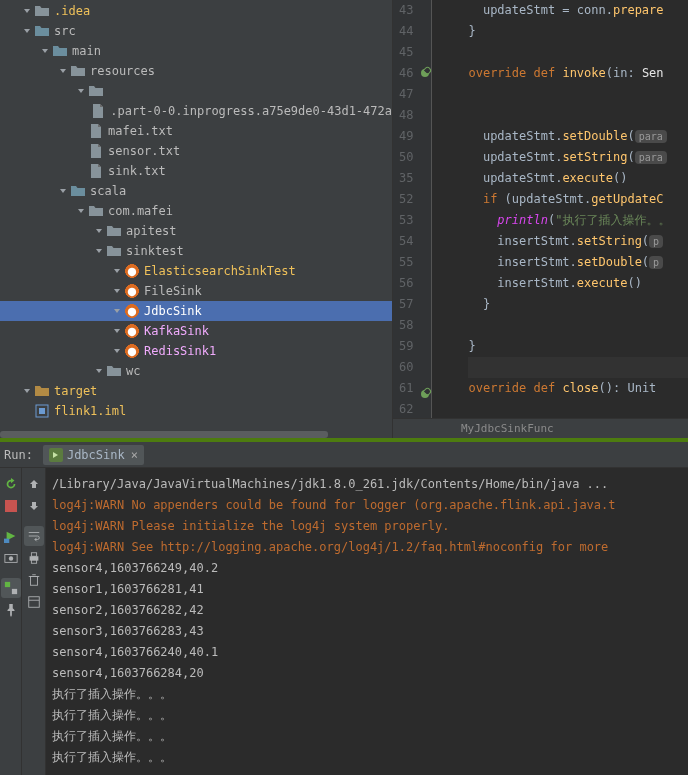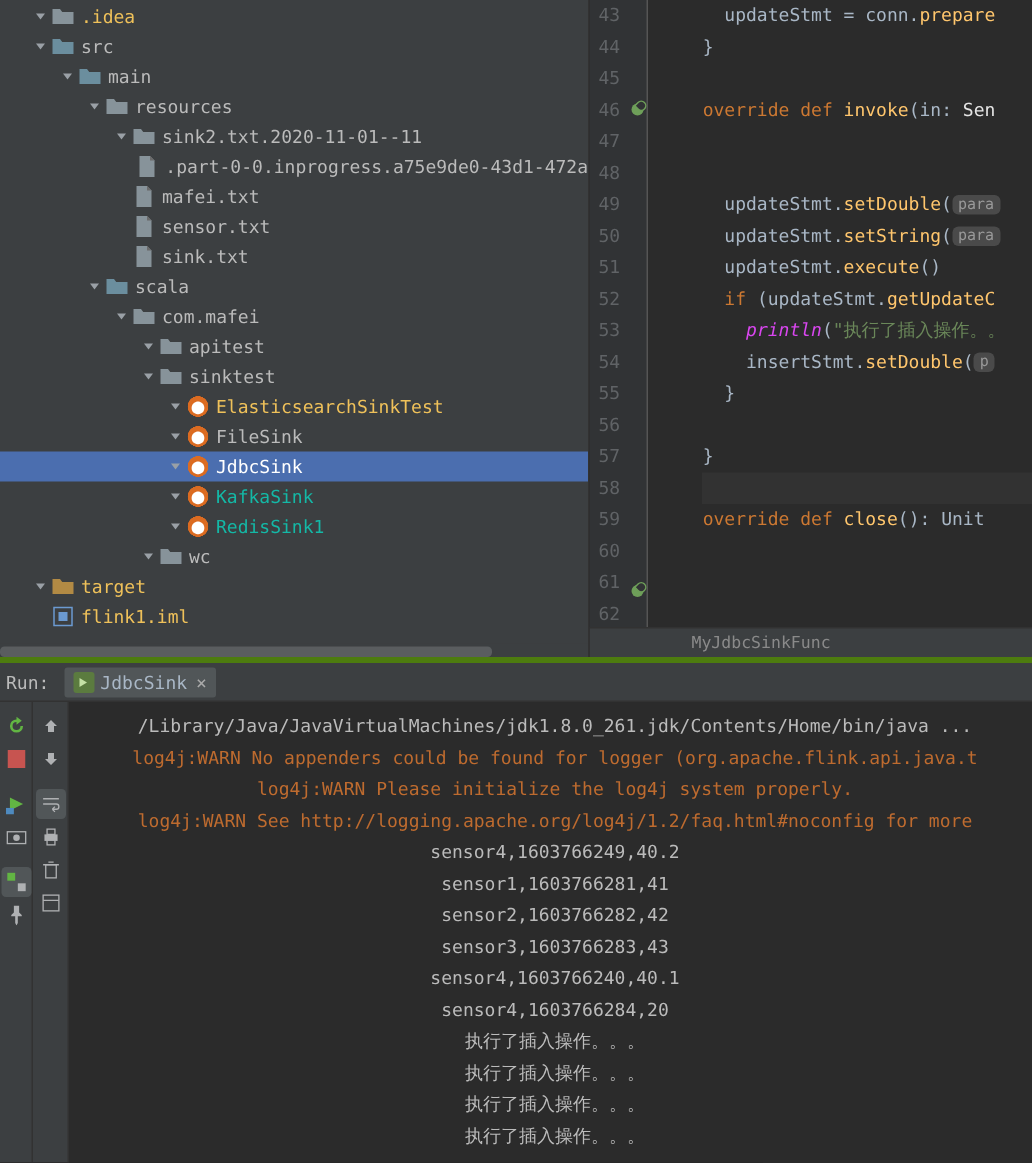--- a/index.html
+++ b/index.html
@@ -64,21 +64,21 @@
   font-size: 8px;
   color: #fff;
   display: flex;
   align-items: center;
   justify-content: center;
   font-weight: bold;
 }
 .tree-label { color: #bbbbbb; }
 .tree-row.selected .tree-label { color: #fff; }
 .tree-label.highlight { color: #efc15a; }
-.tree-label.red { color: #14b8a6; }
+.tree-label.red { color: #f0abfc; }
 
 .tree-scrollbar {
   height: 11px;
   background: #3c3f41;
   position: relative;
 }
 .tree-scrollbar-thumb {
   position: absolute;
   left: 0; top: 2px;
   height: 7px;
@@ -212,21 +212,20 @@
   cursor: pointer;
 }
 .tb-btn.active { background: #515658; border-radius: 3px; }
 .console {
   flex: 1;
   background: #2b2b2b;
   padding: 6px 0 0 6px;
   font-size: 12px;
   line-height: 21px;
   overflow: hidden;
-  text-align: center;
 }
 .console-line { white-space: pre; color: #bbbbbb; }
 .console-line.warn { color: #be6b2f; }
 </style>
 </head>
 <body>
 
 <div class="top-area">
   <div class="project-tree">
     <div class="tree-content" id="tree-content">
@@ -291,21 +290,20 @@
           <span class="tree-arrow">
             <svg viewBox="0 0 8 8" style="transform:rotate(0)">
               <path d="M1 2 L7 2 L4 6 Z" fill="#9aa0a6"></path>
             </svg>
           </span>
           <span class="tree-icon">
             <svg width="16" height="16" viewBox="0 0 16 16">
               <path fill="#87939a" d="M1 3h5l1.5 2H15v8H1z"></path>
             </svg>
           </span>
-          <span class="tree-label ">sink2.txt.2020-11-01--11</span>
         </div>
         <div class="tree-row">
           <span class="tree-indent" style="width:94px"></span>
           <span class="tree-arrow"></span>
           <span class="tree-icon">
             <svg width="16" height="16" viewBox="0 0 16 16">
               <path fill="#87939a" d="M3 1h7l3 3v11H3z"></path>
               <path fill="#6b6b6b" d="M10 1v3h3z"></path>
             </svg>
           </span>
@@ -511,21 +509,21 @@
       <div class="gutter">
         <div class="line-numbers" id="line-numbers">
             <div class="line">43</div>
             <div class="line">44</div>
             <div class="line">45</div>
             <div class="line">46</div>
             <div class="line">47</div>
             <div class="line">48</div>
             <div class="line">49</div>
             <div class="line">50</div>
-            <div class="line">51</div>
+            <div class="line">35</div>
             <div class="line">52</div>
             <div class="line">53</div>
             <div class="line">54</div>
             <div class="line">55</div>
             <div class="line">56</div>
             <div class="line">57</div>
             <div class="line">58</div>
             <div class="line">59</div>
             <div class="line">60</div>
             <div class="line">61</div>
@@ -563,21 +561,23 @@
           <div class="code-line">}</div>
           <div class="code-line"></div>
           <div class="code-line"><span class="kw">override</span> <span class="kw">def</span> <span class="fn">invoke</span>(in: <span style="color:#e5e5e5">Sen</span></div>
           <div class="code-line"></div>
           <div class="code-line"></div>
           <div class="code-line">  updateStmt.<span class="fn">setDouble</span>(<span class="param-hint">para</span></div>
           <div class="code-line">  updateStmt.<span class="fn">setString</span>(<span class="param-hint">para</span></div>
           <div class="code-line">  updateStmt.<span class="fn">execute</span>()</div>
           <div class="code-line">  <span class="kw">if</span> (updateStmt.<span class="fn">getUpdateC</span></div>
           <div class="code-line">    <span style="color:#d946ef;font-style:italic">println</span>(<span class="str">"执行了插入操作。。</span></div>
+          <div class="code-line">    insertStmt.<span class="fn">setString</span>(<span class="param-hint">p</span></div>
           <div class="code-line">    insertStmt.<span class="fn">setDouble</span>(<span class="param-hint">p</span></div>
+          <div class="code-line">    insertStmt.<span class="fn">execute</span>()</div>
           <div class="code-line">  }</div>
           <div class="code-line"></div>
           <div class="code-line">}</div>
           <div class="code-line editor-highlight-line"></div>
           <div class="code-line"><span class="kw">override</span> <span class="kw">def</span> <span class="fn">close</span>(): Unit</div>
           <div class="code-line"></div>
         </div>
     </div>
     <div class="breadcrumb">MyJdbcSinkFunc</div>
   </div>

